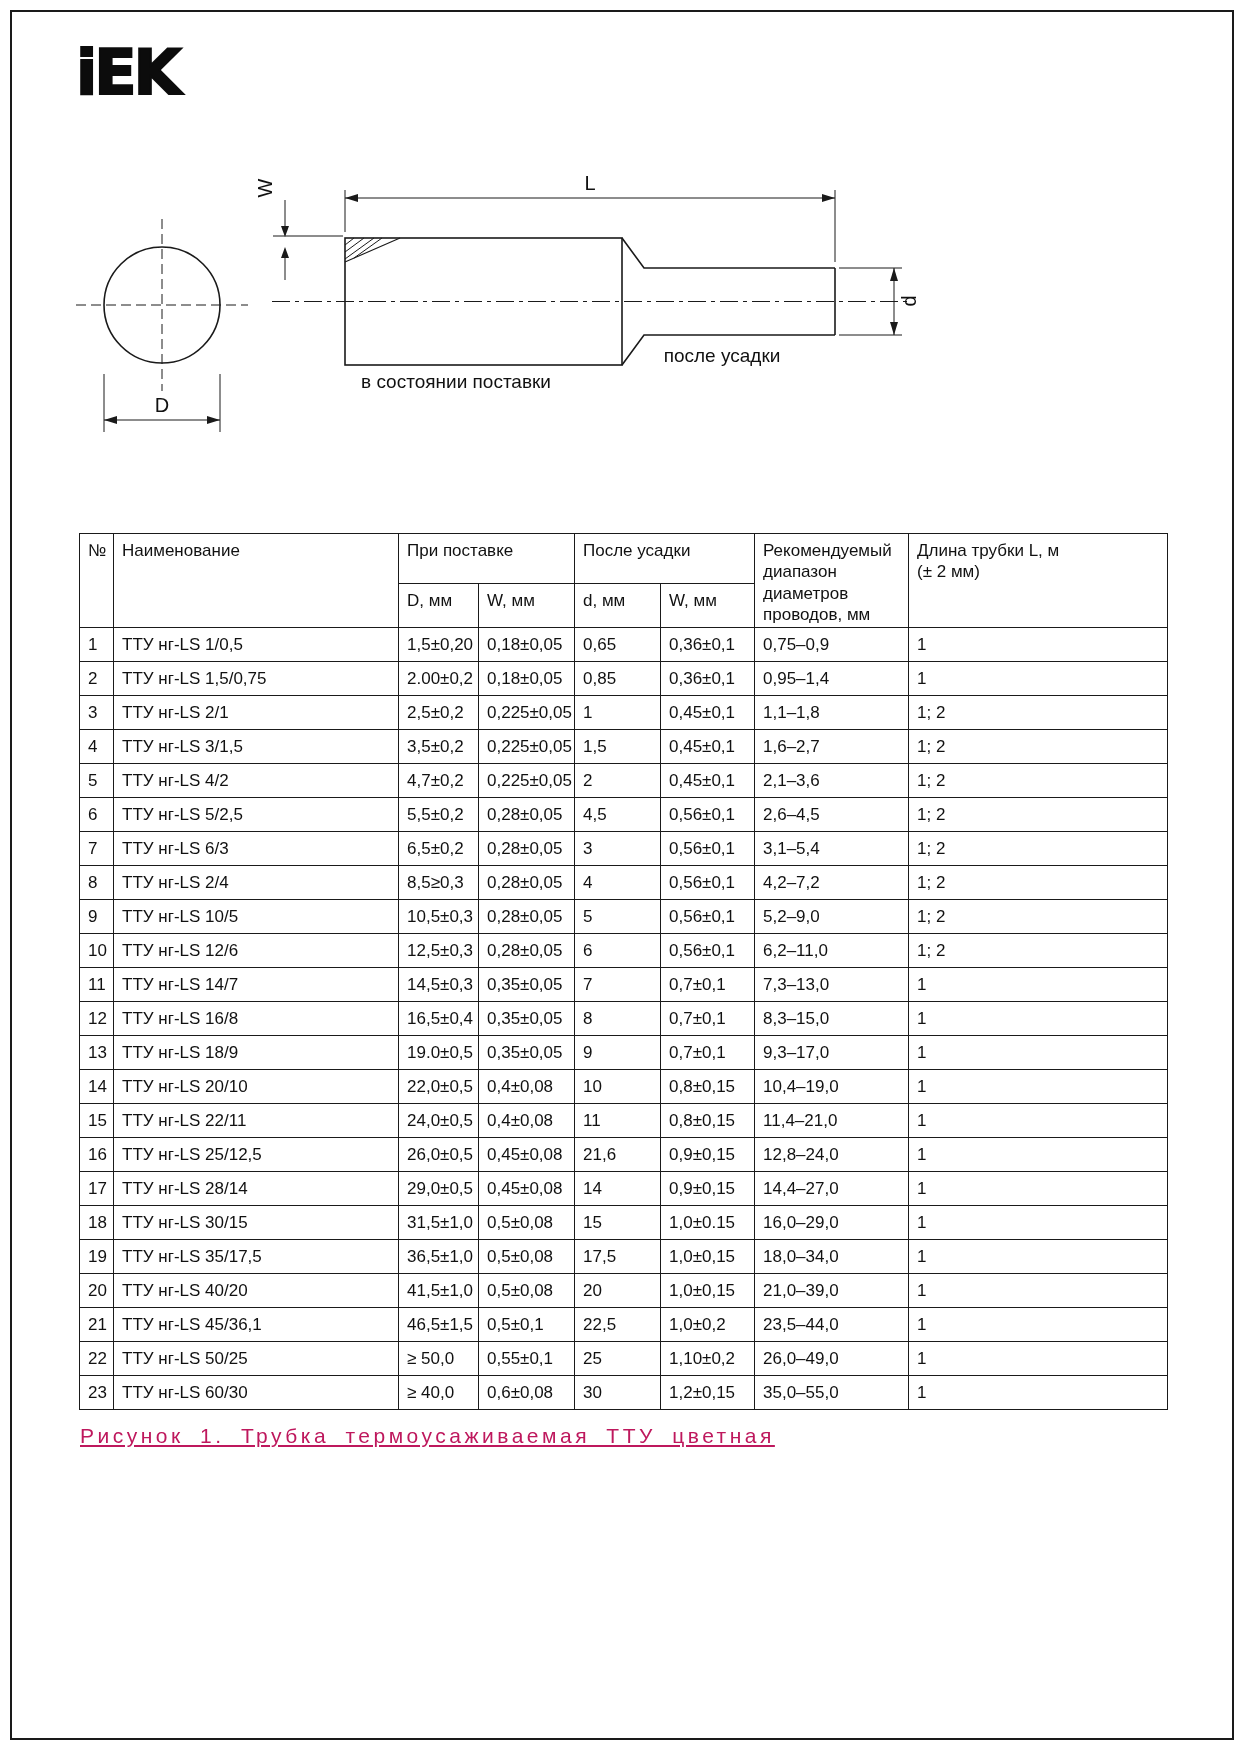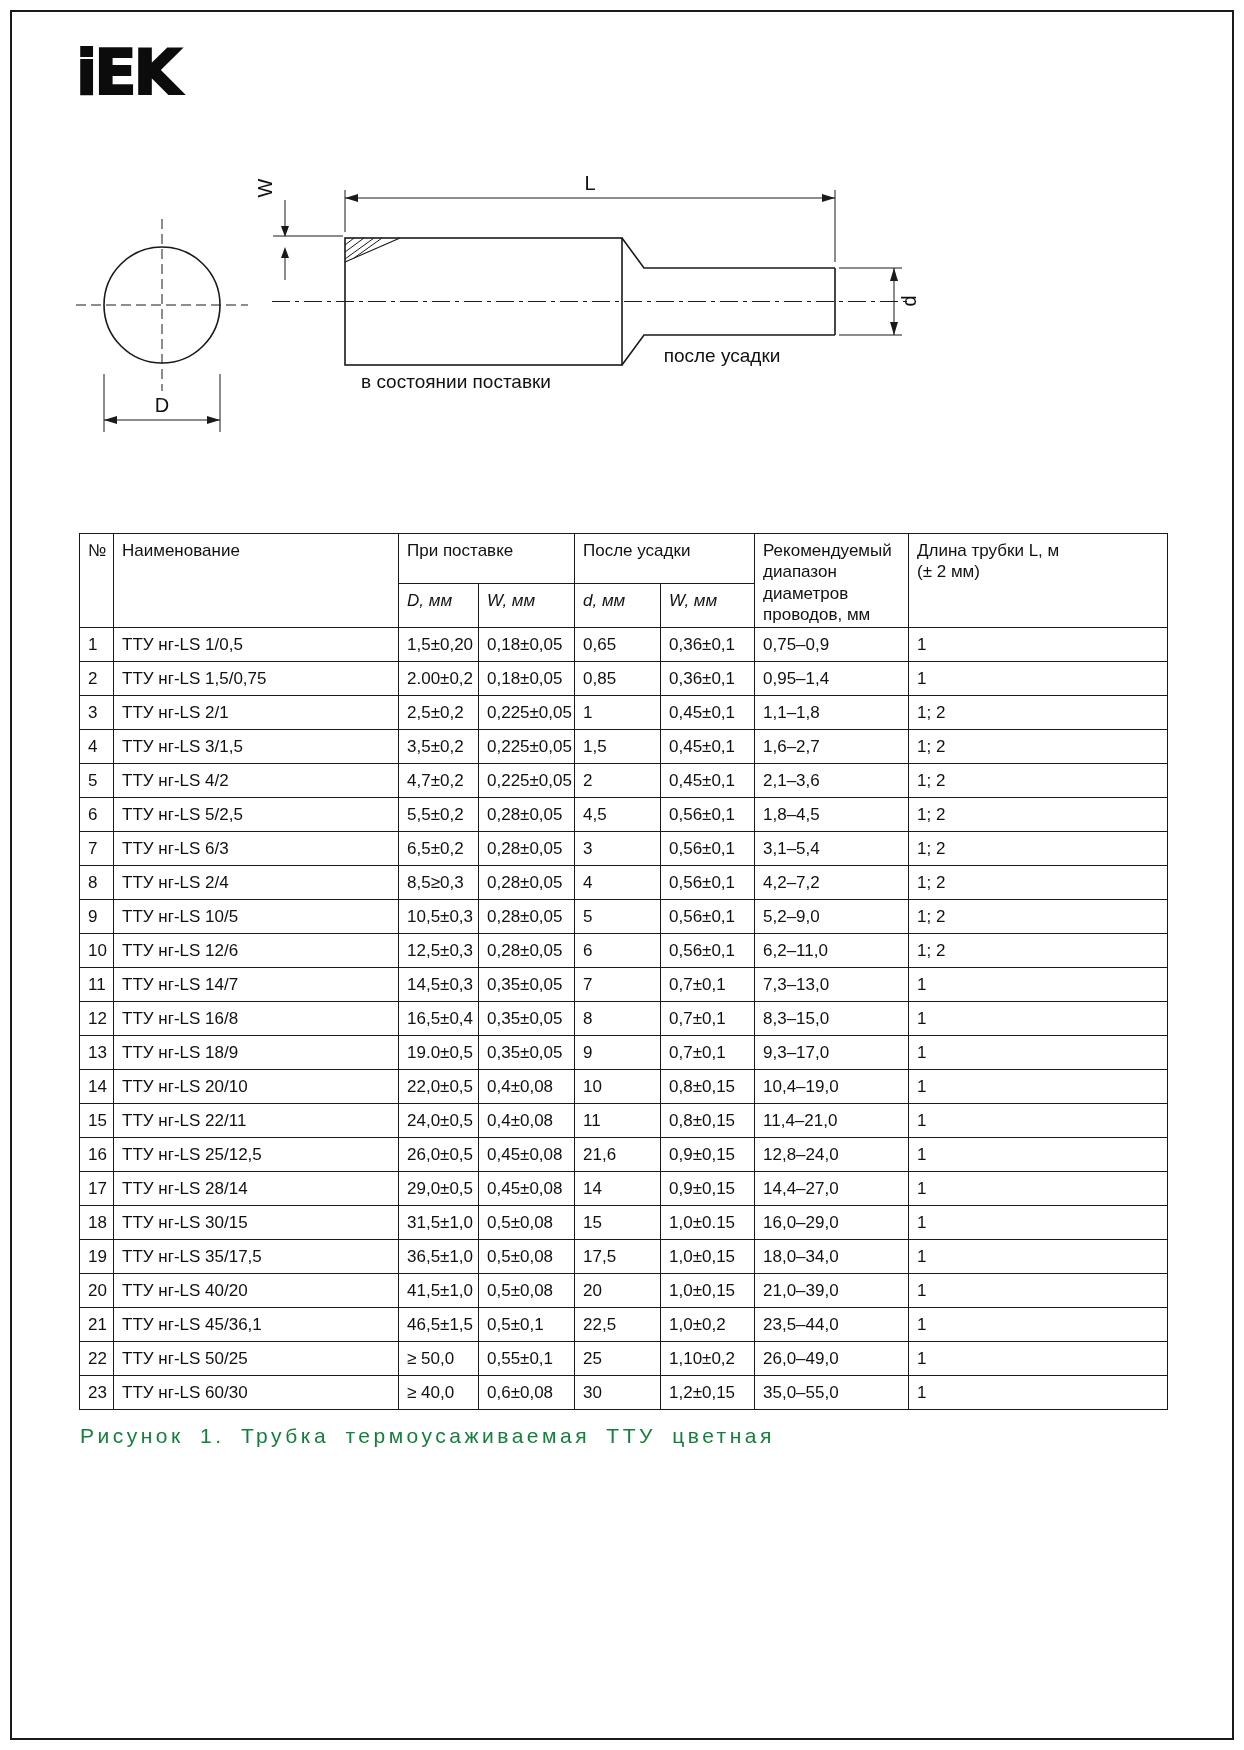--- a/index.html
+++ b/index.html
@@ -29,27 +29,27 @@
     position:absolute; left:79px; top:533px; width:1088px;
     border-collapse:collapse; table-layout:fixed;
     font-size:17px; color:#111;
   }
   .spec-table th, .spec-table td {
     border:1px solid #1a1a1a; padding:2px 8px;
     text-align:left; font-weight:normal;
   }
   .spec-table thead th { vertical-align:top; padding-top:6px; line-height:1.25; }
   .spec-table thead tr.h1 th { height:30px; }
-  .spec-table thead tr.h2 th { height:25px;font-style:italic; }
+  .spec-table thead tr.h2 th { height:25px; }
   .spec-table td { height:29px; vertical-align:middle; }
   .prewrap { white-space:pre-line; }
 
   .caption {
     position:absolute; left:80px; top:1424px;
-    font-size:21px; letter-spacing:3.5px; word-spacing:7px; color:#15803d;
+    font-size:21px; letter-spacing:3.5px; word-spacing:7px; color:#be185d;text-decoration:underline;
   }
 </style>
 </head>
 <body>
 
 <div class="page">
   <div class="frame"></div>
 
   <div class="logo">iEK</div>
 
@@ -189,21 +189,21 @@
           <td>2,1–3,6</td>
           <td>1; 2</td>
         </tr>
         <tr>
           <td>6</td>
           <td>ТТУ нг-LS 5/2,5</td>
           <td>5,5±0,2</td>
           <td>0,28±0,05</td>
           <td>4,5</td>
           <td>0,56±0,1</td>
-          <td>1,8–4,5</td>
+          <td>2,6–4,5</td>
           <td>1; 2</td>
         </tr>
         <tr>
           <td>7</td>
           <td>ТТУ нг-LS 6/3</td>
           <td>6,5±0,2</td>
           <td>0,28±0,05</td>
           <td>3</td>
           <td>0,56±0,1</td>
           <td>3,1–5,4</td>

